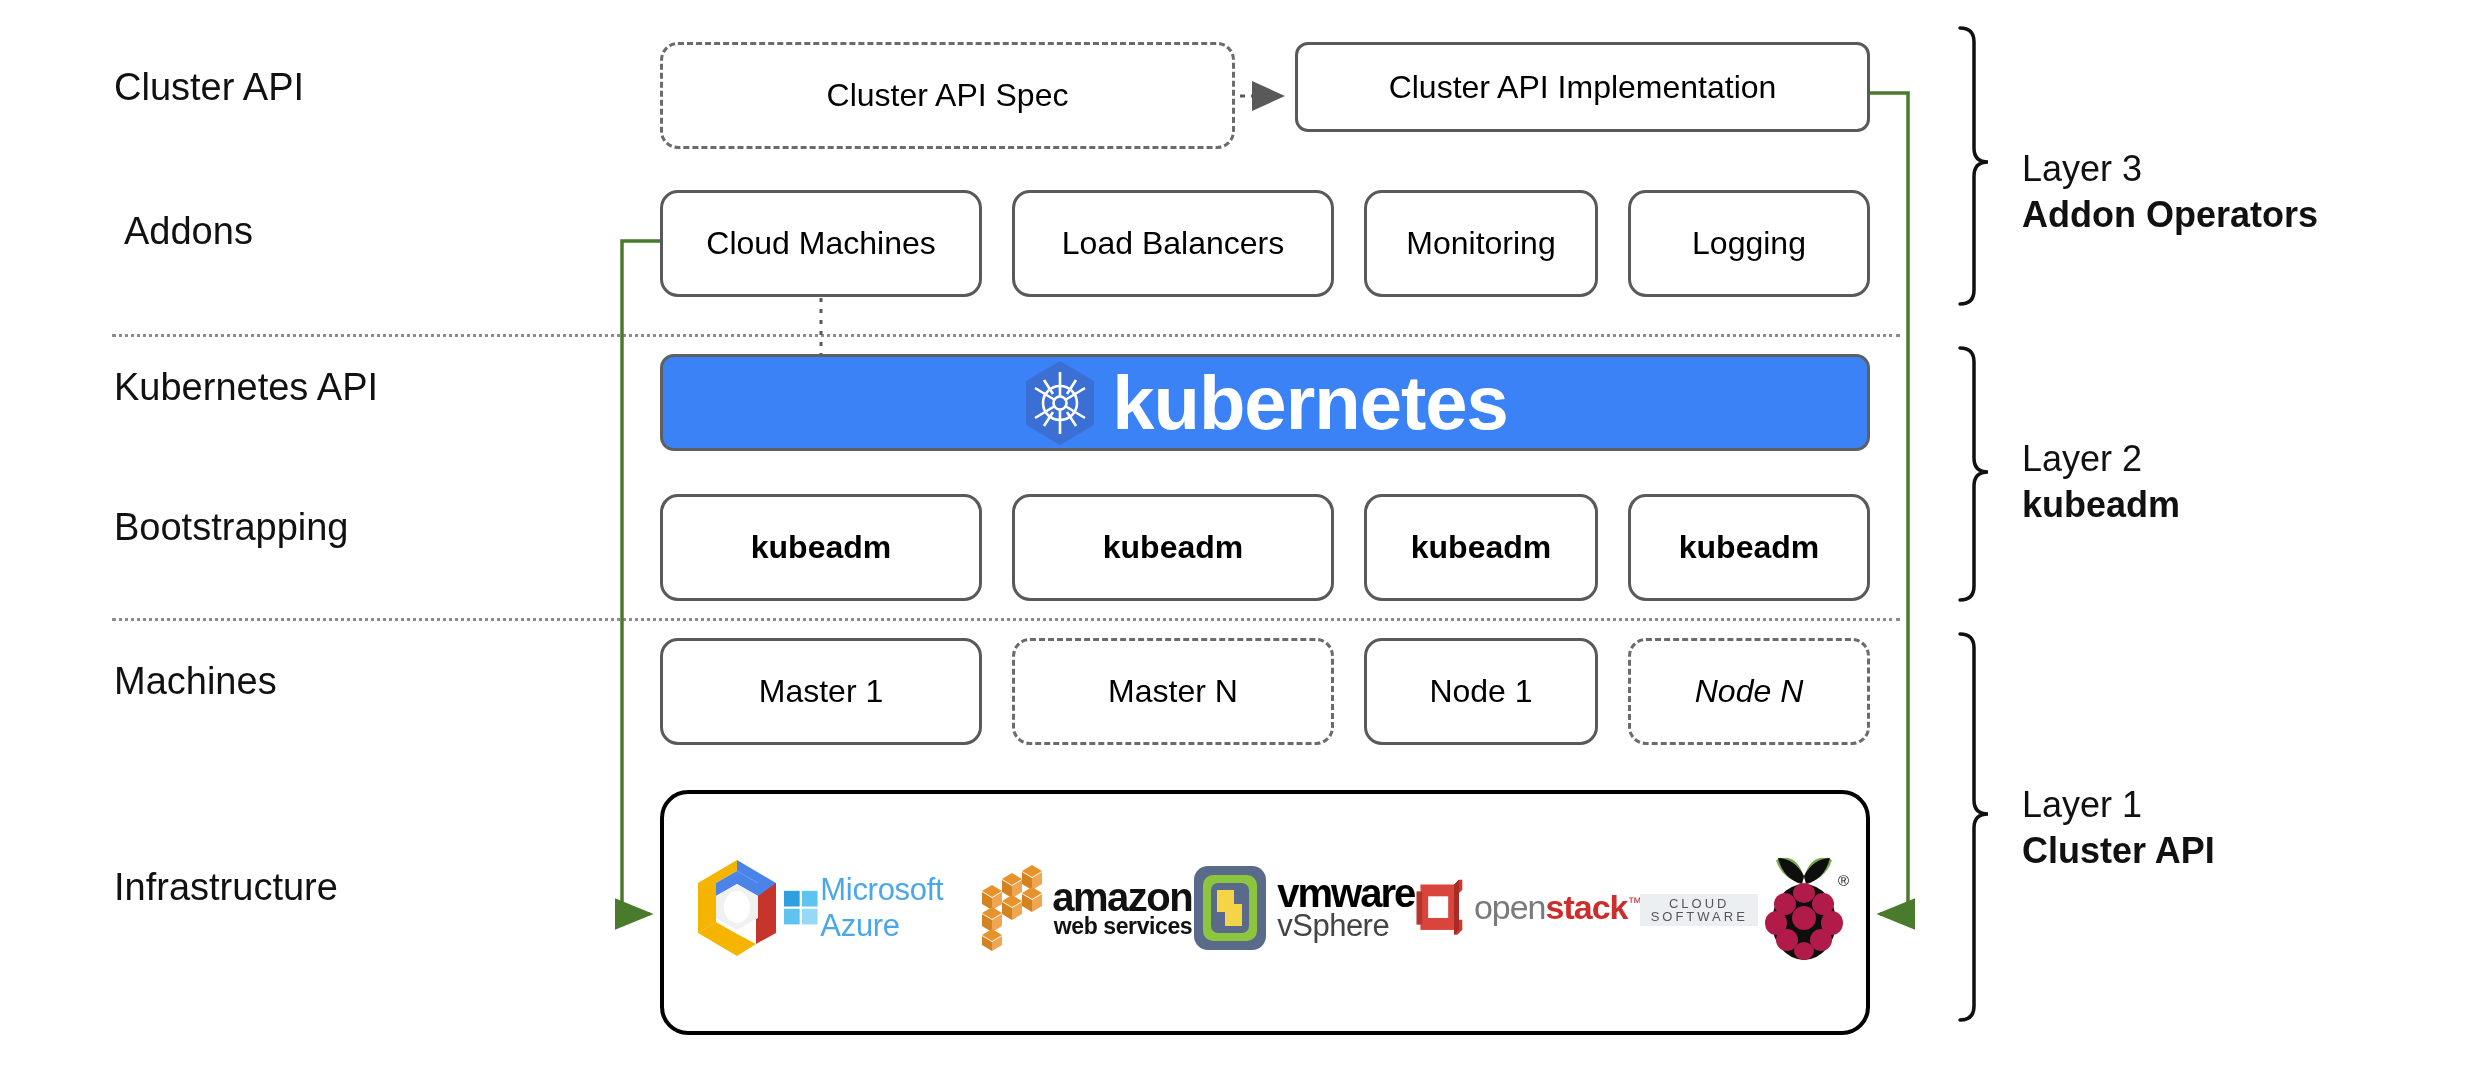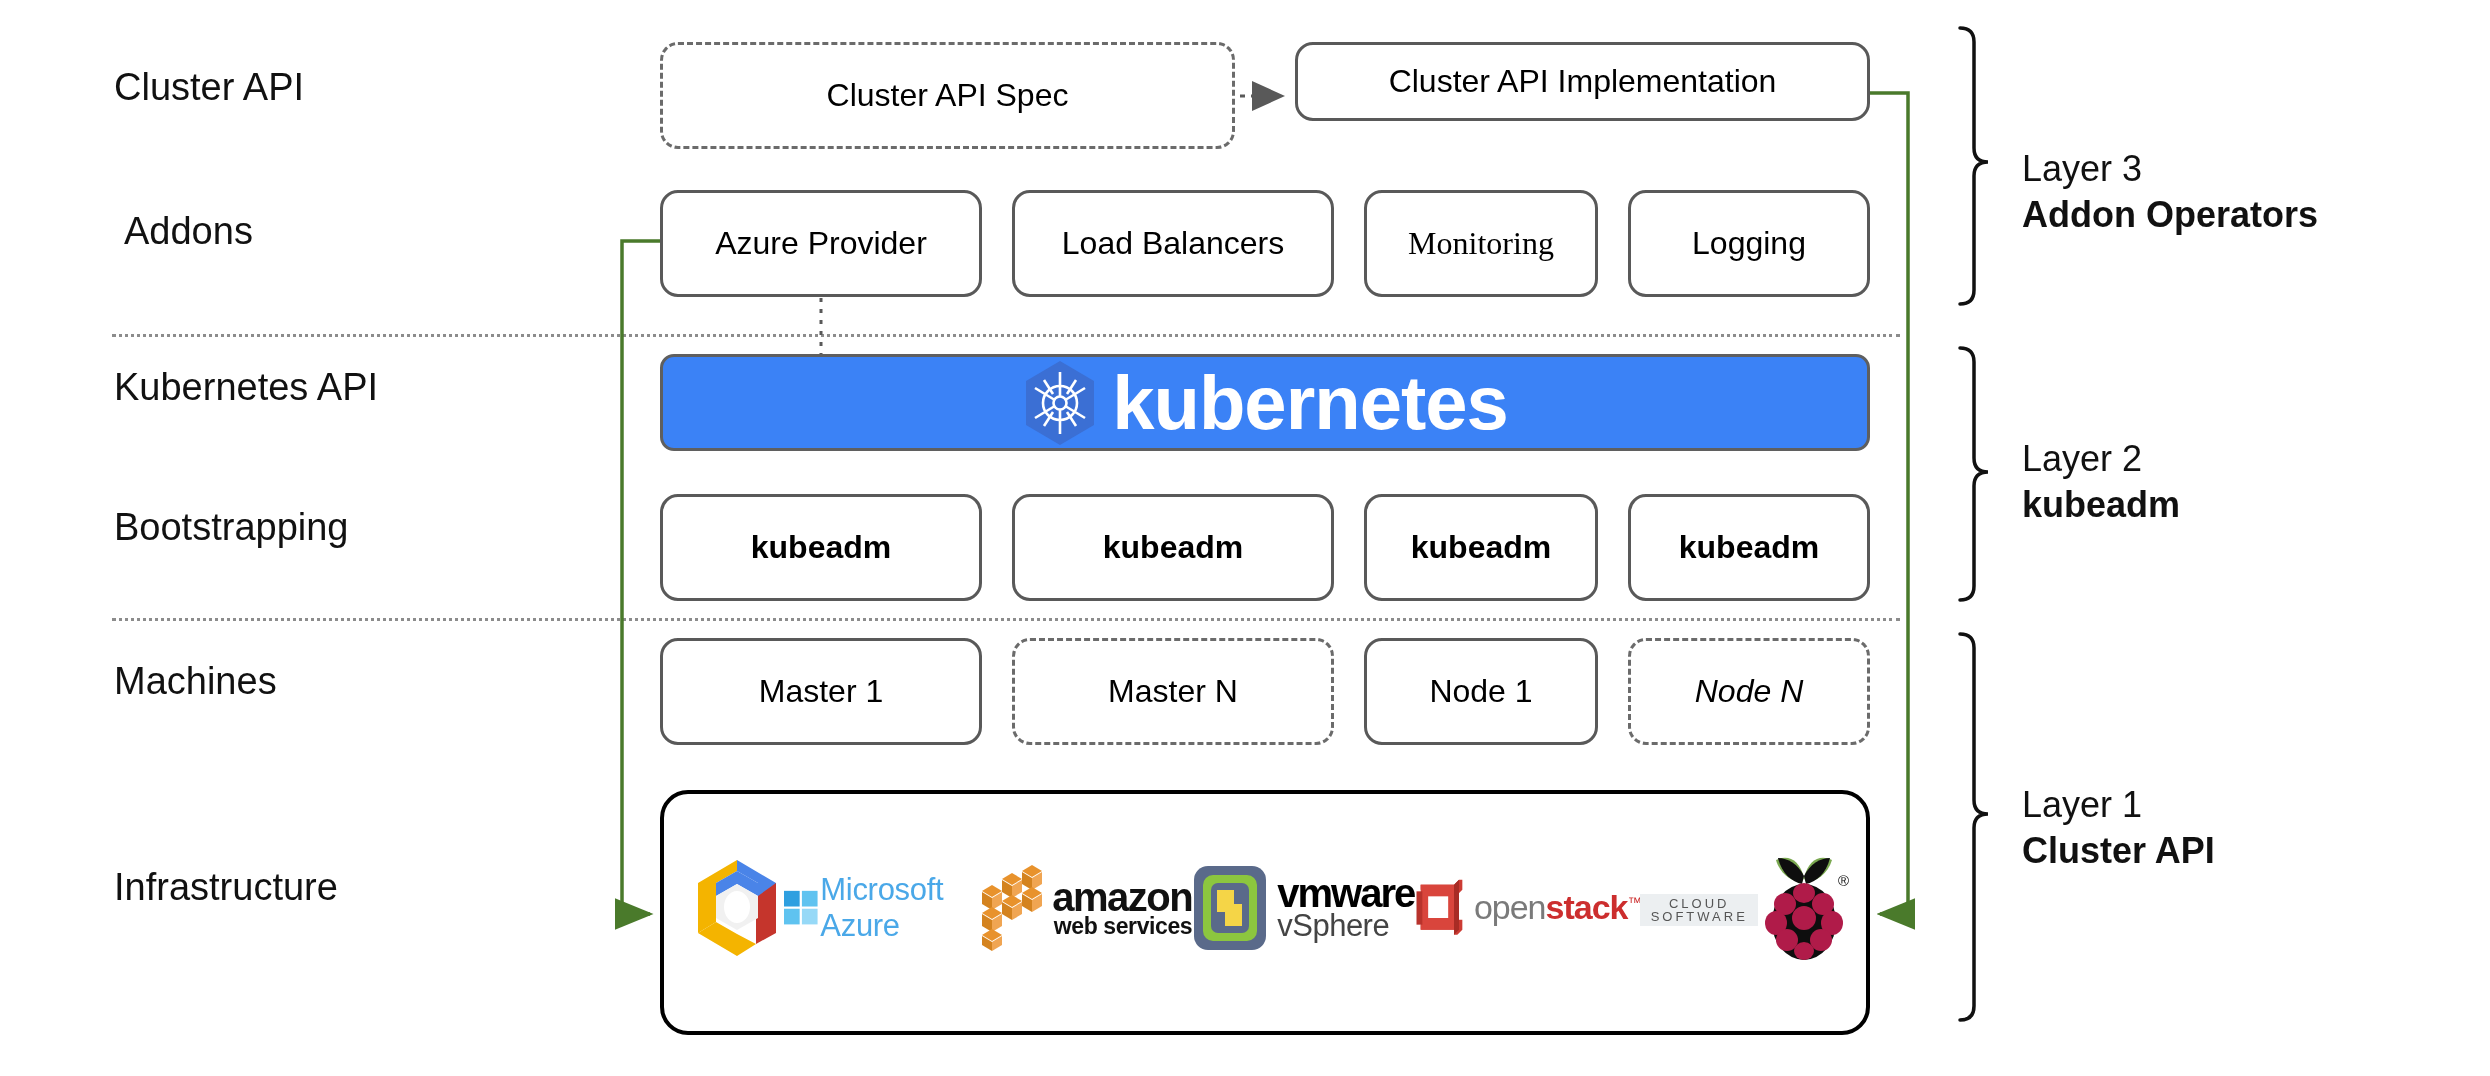--- a/index.html
+++ b/index.html
@@ -121,31 +121,31 @@
   <div class="rowlabel" style="left:114px;top:662px;">Machines</div>
   <div class="rowlabel" style="left:114px;top:868px;">Infrastructure</div>
 
   <div class="divider" style="left:112px;top:334px;width:1788px;"></div>
   <div class="divider" style="left:112px;top:618px;width:1788px;"></div>
 
   <div class="box dashed" style="left:660px;top:42px;width:575px;height:107px;">
     <span>Cluster API Spec</span>
   </div>
 
-  <div class="box" style="left:1295px;top:42px;width:575px;height:79px;">
+  <div class="box" style="left:1295px;top:42px;width:575px;height:90px;border-radius:13px;">
     <span>Cluster API Implementation</span>
   </div>
 
   <div class="box" style="left:660px;top:190px;width:322px;height:107px;">
-    <span>Azure Provider</span>
+    <span>Cloud Machines</span>
   </div>
   <div class="box" style="left:1012px;top:190px;width:322px;height:107px;">
     <span>Load Balancers</span>
   </div>
-  <div class="box" style="left:1364px;top:190px;width:234px;height:107px;font-family:Liberation Serif, serif;">
+  <div class="box" style="left:1364px;top:190px;width:234px;height:107px;">
     <span>Monitoring</span>
   </div>
   <div class="box" style="left:1628px;top:190px;width:242px;height:107px;">
     <span>Logging</span>
   </div>
 
   <div class="box k8s" style="left:660px;top:354px;width:1210px;height:97px;">
     <div class="k8s-inner">
       <svg width="76" height="86" viewBox="0 0 76 86">
         <path d="M38 1 L72 21 L72 65 L38 85 L4 65 L4 21 Z" fill="#3b6fd4"></path>

